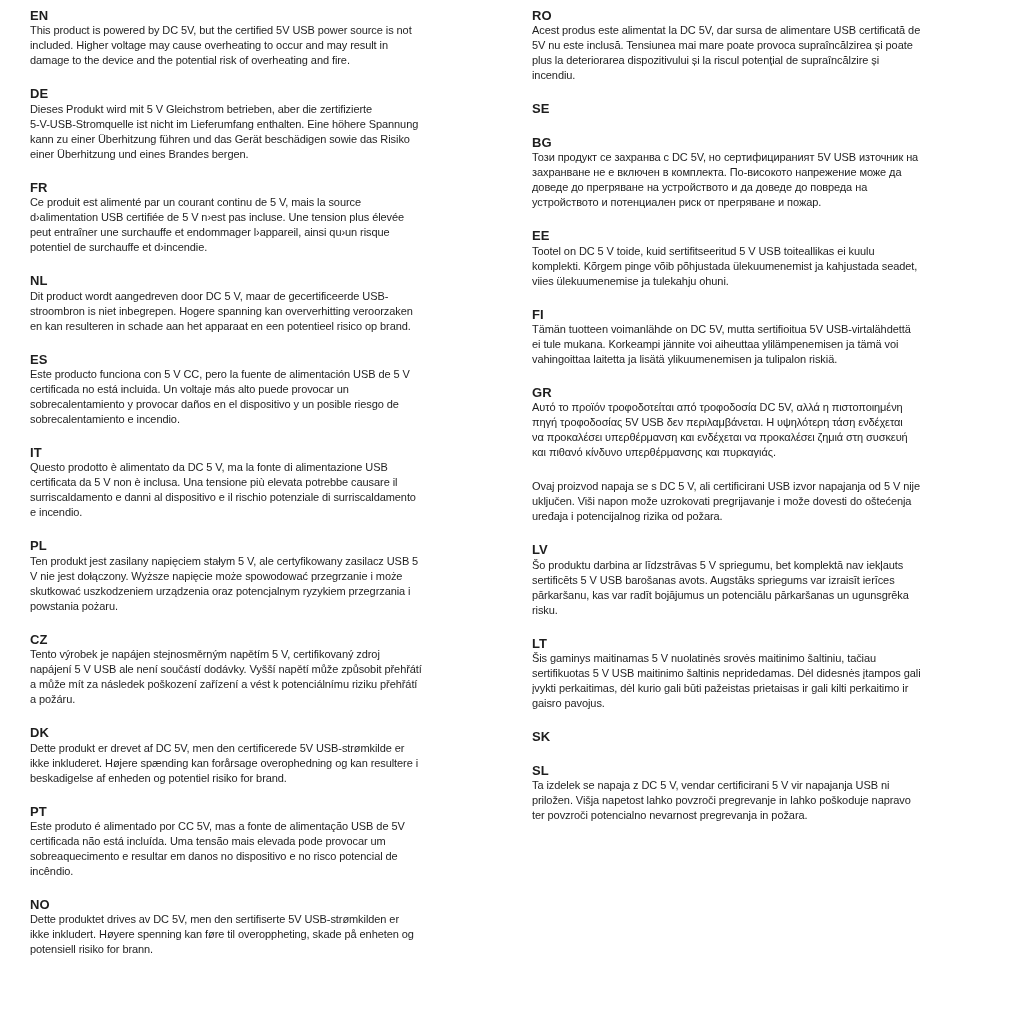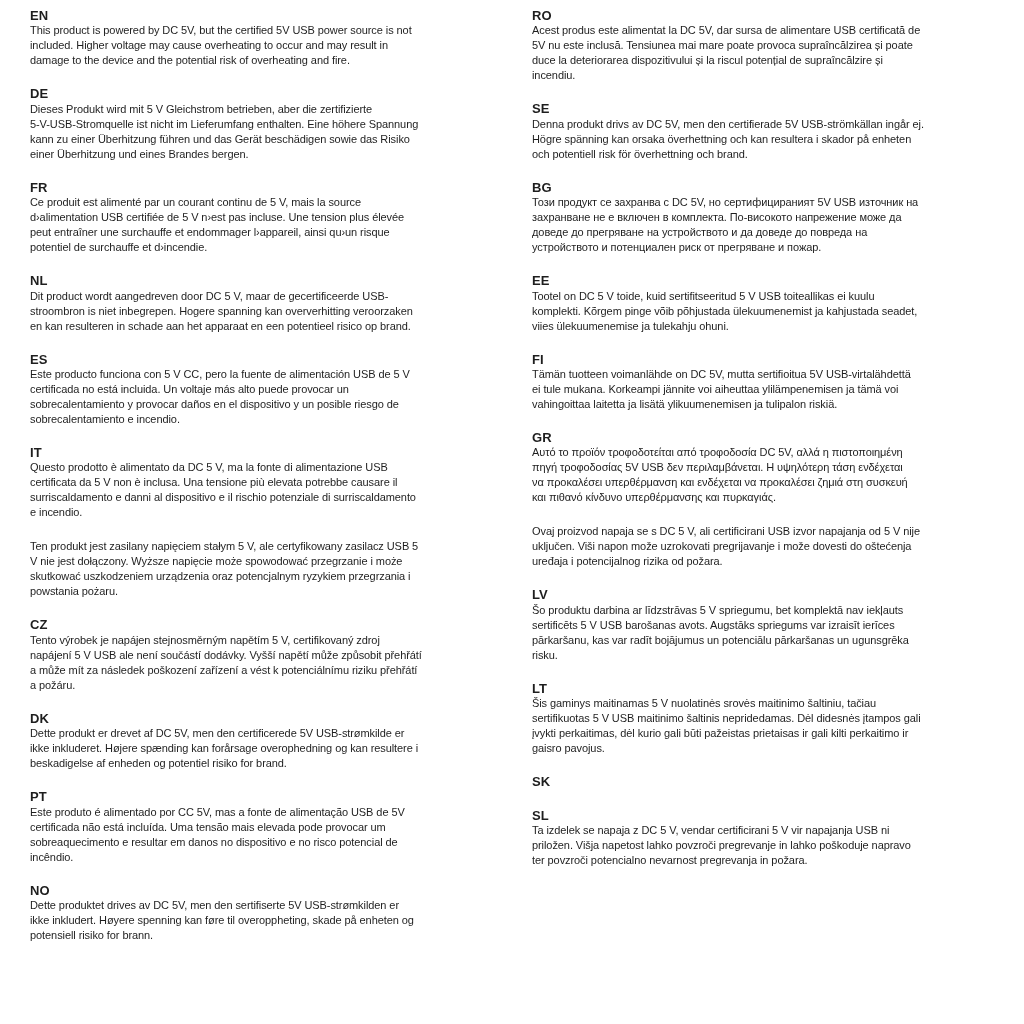--- a/index.html
+++ b/index.html
@@ -90,20 +90,21 @@
 sobrecalentamiento e incendio.</div>
       </div>
       <div class="lang-block">
         <div class="lang-code">IT</div>
         <div class="lang-text">Questo prodotto è alimentato da DC 5 V, ma la fonte di alimentazione USB
 certificata da 5 V non è inclusa. Una tensione più elevata potrebbe causare il
 surriscaldamento e danni al dispositivo e il rischio potenziale di surriscaldamento
 e incendio.</div>
       </div>
       <div class="lang-block">
+        <div class="lang-code">PL</div>
         <div class="lang-text">Ten produkt jest zasilany napięciem stałym 5 V, ale certyfikowany zasilacz USB 5
 V nie jest dołączony. Wyższe napięcie może spowodować przegrzanie i może
 skutkować uszkodzeniem urządzenia oraz potencjalnym ryzykiem przegrzania i
 powstania pożaru.</div>
       </div>
       <div class="lang-block">
         <div class="lang-code">CZ</div>
         <div class="lang-text">Tento výrobek je napájen stejnosměrným napětím 5 V, certifikovaný zdroj
 napájení 5 V USB ale není součástí dodávky. Vyšší napětí může způsobit přehřátí
 a může mít za následek poškození zařízení a vést k potenciálnímu riziku přehřátí
@@ -127,28 +128,25 @@
         <div class="lang-text">Dette produktet drives av DC 5V, men den sertifiserte 5V USB-strømkilden er
 ikke inkludert. Høyere spenning kan føre til overoppheting, skade på enheten og
 potensiell risiko for brann.</div>
       </div>
     </div>
   <div class="col col-right">
       <div class="lang-block">
         <div class="lang-code">RO</div>
         <div class="lang-text">Acest produs este alimentat la DC 5V, dar sursa de alimentare USB certificată de
 5V nu este inclusă. Tensiunea mai mare poate provoca supraîncălzirea și poate
-duce la deteriorarea dispozitivului și la riscul potențial de supraîncălzire și
+plus la deteriorarea dispozitivului și la riscul potențial de supraîncălzire și
 incendiu.</div>
       </div>
       <div class="lang-block">
         <div class="lang-code">SE</div>
-        <div class="lang-text">Denna produkt drivs av DC 5V, men den certifierade 5V USB-strömkällan ingår ej.
-Högre spänning kan orsaka överhettning och kan resultera i skador på enheten
-och potentiell risk för överhettning och brand.</div>
       </div>
       <div class="lang-block">
         <div class="lang-code">BG</div>
         <div class="lang-text">Този продукт се захранва с DC 5V, но сертифицираният 5V USB източник на
 захранване не е включен в комплекта. По-високото напрежение може да
 доведе до прегряване на устройството и да доведе до повреда на
 устройството и потенциален риск от прегряване и пожар.</div>
       </div>
       <div class="lang-block">
         <div class="lang-code">EE</div>

